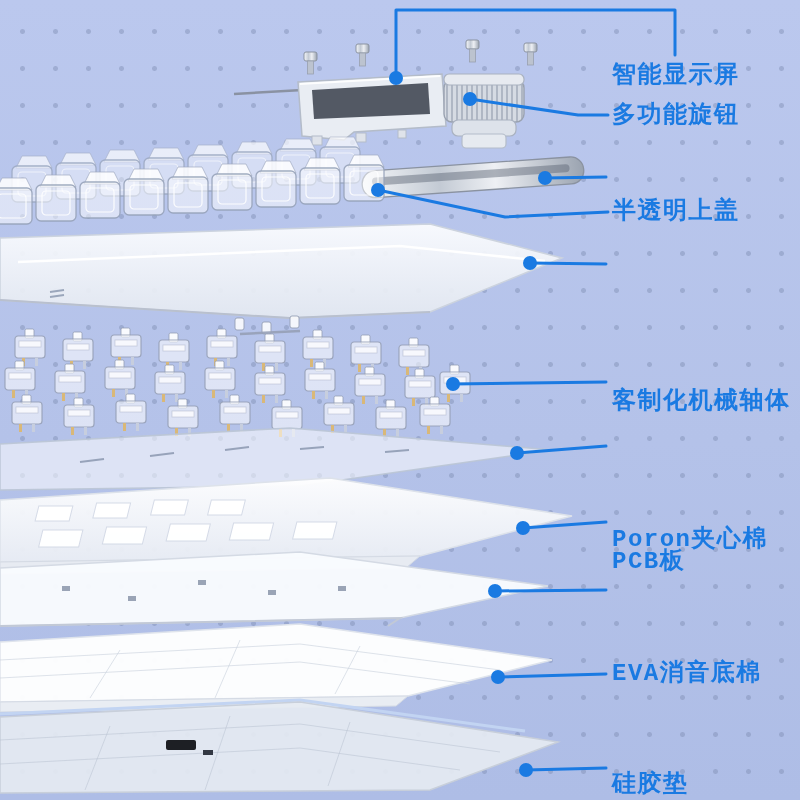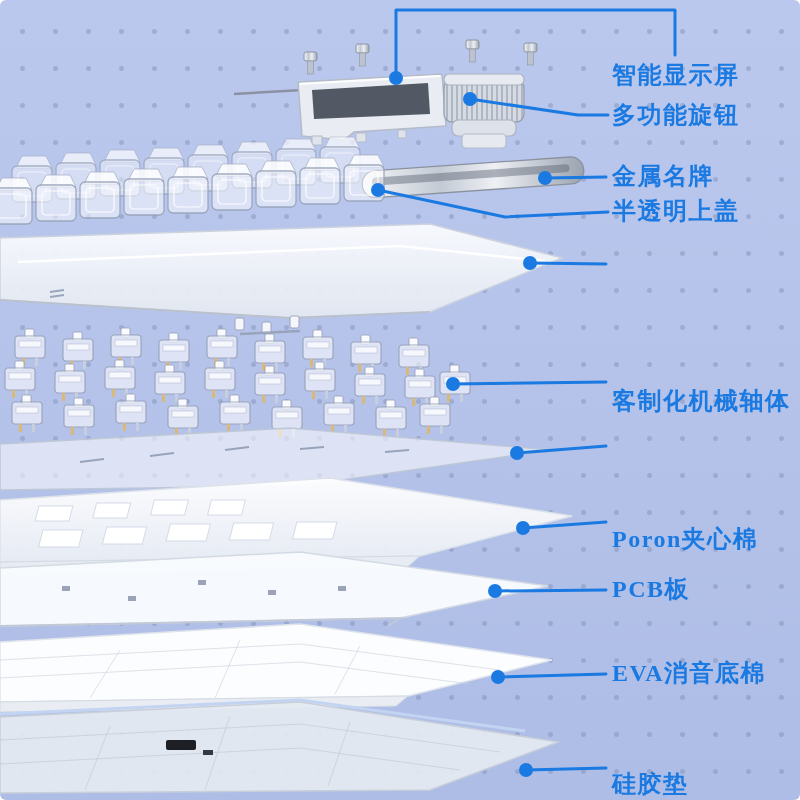--- a/index.html
+++ b/index.html
@@ -4,22 +4,21 @@
 <style>
   html,body{margin:0;padding:0;}
   .canvas{
     position:relative;width:800px;height:800px;overflow:hidden;
     background-color:var(--background,#b6c4ea);
     background-image:
       radial-gradient(circle 3px at center, rgba(126,141,178,0.45) 0, rgba(126,141,178,0.45) 2px, transparent 3px),
       linear-gradient(180deg,#bbc8ee 0%,#b4c2e9 55%,#aebde6 100%);
     background-size:33px 37px,100% 100%;
     background-position:6px 13px,0 0;
-    font-family:Liberation Serif, serif;
-    border-radius:6px;
+    font-family:Liberation Mono, monospace;
   }
   .art{position:absolute;left:0;top:0;}
   .part-label{
     position:absolute;left:612px;transform:translateY(-50%);
     font-weight:700;font-size:24px;line-height:1.15;
     color:var(--accent,#1a7ae2);letter-spacing:1.5px;white-space:nowrap;
   }
   .callout-line{fill:none;stroke:var(--accent,#1a7ae2);stroke-width:3;stroke-linejoin:round;stroke-linecap:round;}
   .callout-dot{fill:var(--accent,#1a7ae2);}
 </style>
@@ -265,21 +264,20 @@
       <polyline class="callout-line" points="498,677 606,674"></polyline>
       <circle class="callout-dot" cx="498" cy="677" r="7"></circle>
 
       <polyline class="callout-line" points="526,770 606,768"></polyline>
       <circle class="callout-dot" cx="526" cy="770" r="7"></circle>
     </g>
   </svg>
 
   <div class="part-label" style="top:76px">智能显示屏</div>
   <div class="part-label" style="top:116px">多功能旋钮</div>
-  <div class="part-label" style="top:177px">金属名牌</div>
   <div class="part-label" style="top:212px">半透明上盖</div>
   <div class="part-label" style="top:402px">客制化机械轴体</div>
   <div class="part-label" style="top:540px">Poron夹心棉</div>
-  <div class="part-label" style="top:590px">PCB板</div>
+  <div class="part-label" style="top:562px">PCB板</div>
   <div class="part-label" style="top:674px">EVA消音底棉</div>
   <div class="part-label" style="top:785px">硅胶垫</div>
 
 </div>
 
 </body></html>

